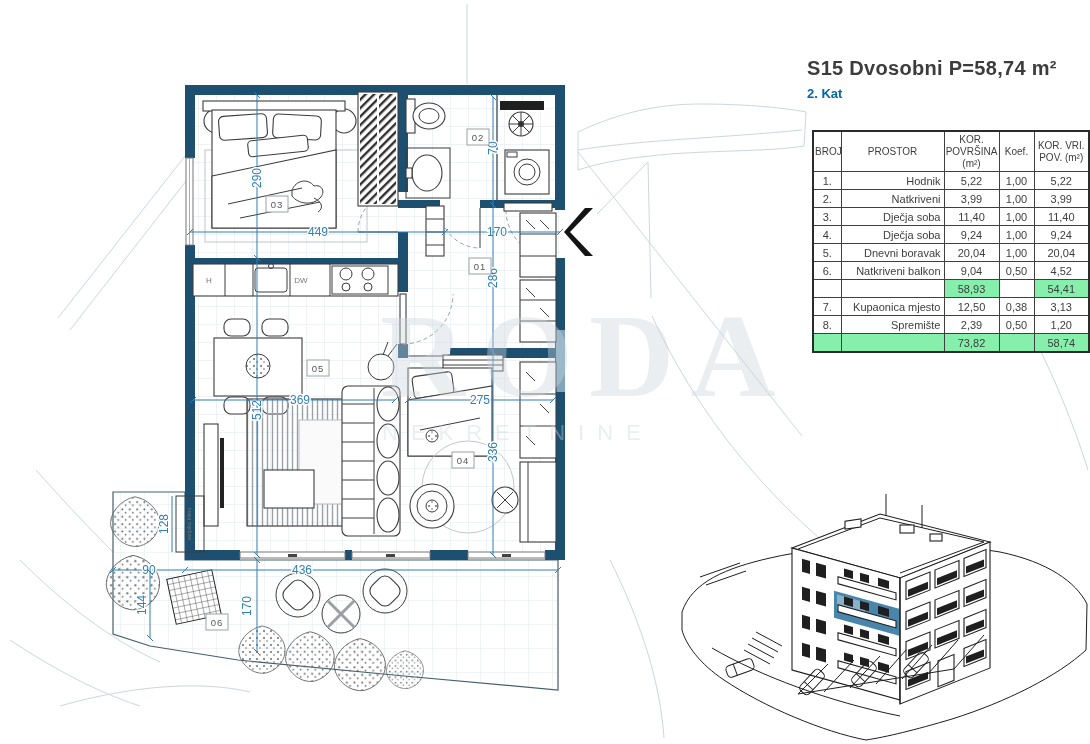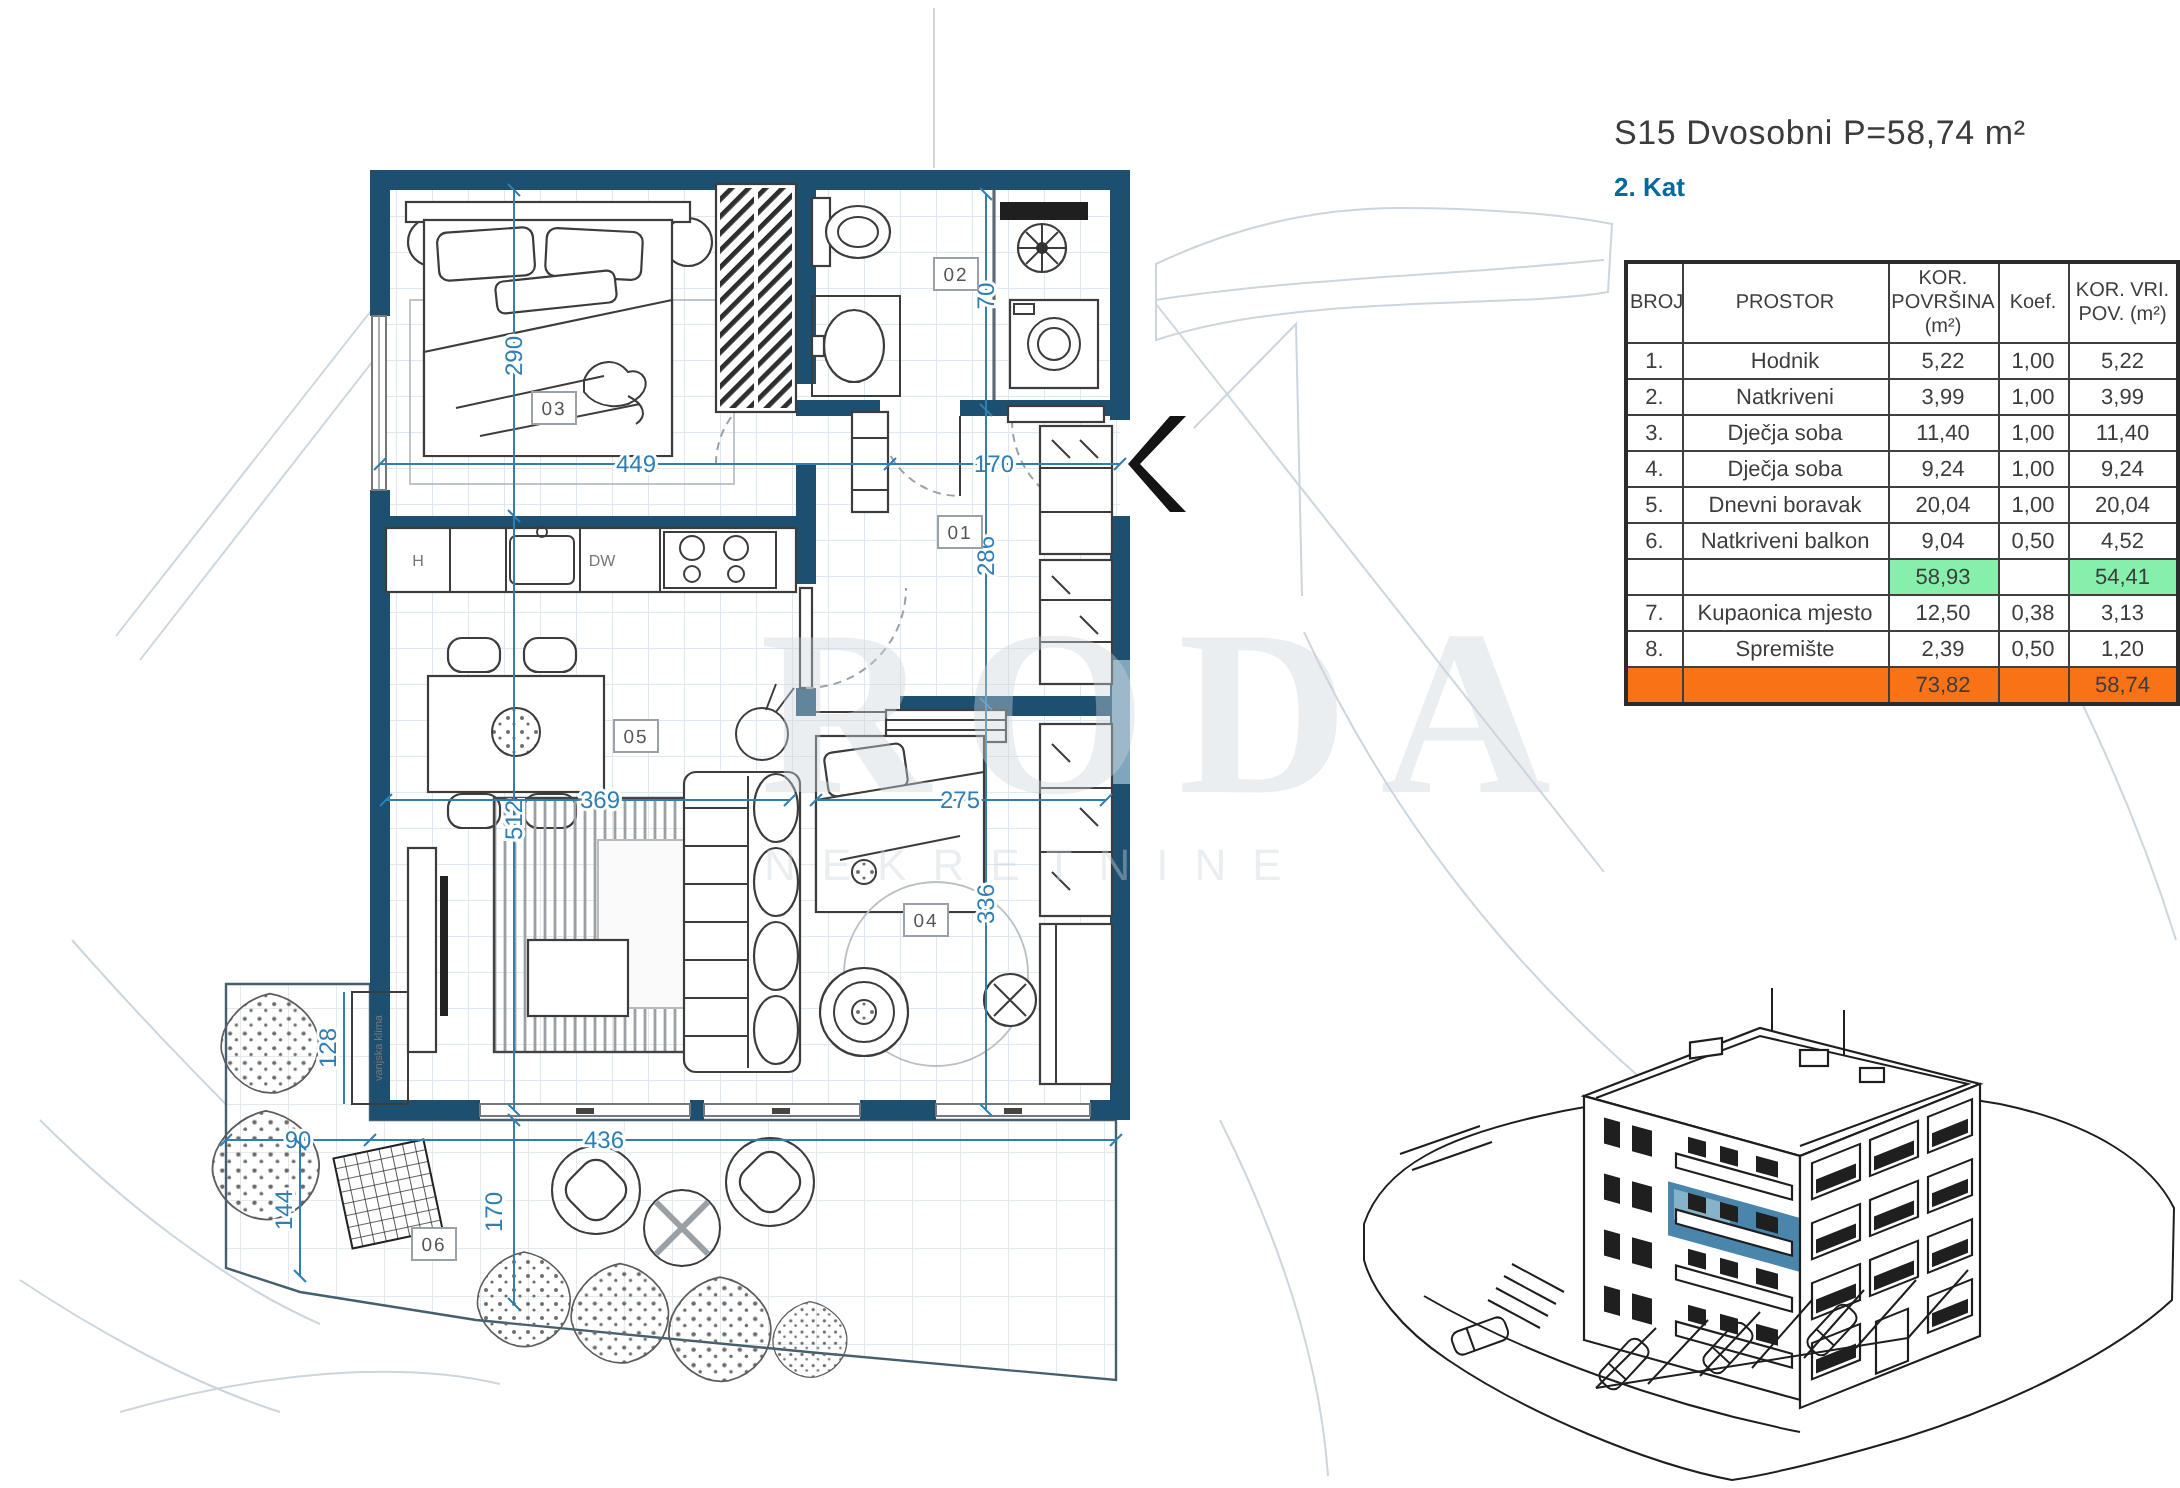--- a/index.html
+++ b/index.html
@@ -18,32 +18,32 @@
   .dimtxt{fill:#2f7fb3;font-size:12px;paint-order:stroke;stroke:#fff;stroke-width:3px}
   .roomlbl rect{fill:#fff;stroke:#9aa2a8;stroke-width:1}
   .roomlbl text{fill:#555;font-size:9.5px;letter-spacing:1px;text-anchor:middle}
   .tinytxt{fill:#777;font-size:8px;text-anchor:middle}
   .sketch{fill:none;stroke:#ccd6de;stroke-width:1}
   .outline{fill:none;stroke:#44606e;stroke-width:1.2}
   .bld{fill:#fff;stroke:#1e1e1e;stroke-width:1.1}
   .bldl{fill:none;stroke:#1e1e1e;stroke-width:1}
   .winframe{fill:#fff;stroke:#777;stroke-width:1}
   
-  .title1{position:absolute;left:807px;top:57px;font-size:17px;font-weight:normal;color:#3c3c3c;letter-spacing:.3px}
+  .title1{position:absolute;left:807px;top:57px;font-size:20px;font-weight:bold;color:#3c3c3c;letter-spacing:.3px}
   .title2{position:absolute;left:807px;top:86px;font-size:13px;font-weight:bold;color:#0369a1}
   
   #areaTable{position:absolute;left:812px;top:130px;width:276px;border-collapse:collapse;
              font-size:11px;color:#3d3d3d;background:#fff;table-layout:fixed;
              border:2px solid #2b2b2b}
   #areaTable th,#areaTable td{border:1px solid #3f3f3f;padding:0 3px;height:17px;overflow:hidden}
   #areaTable th{font-weight:normal;font-size:10px;text-align:center;line-height:1.18;padding:2px 1px;height:auto}
   #areaTable td{text-align:center}
-  #areaTable td.left{text-align:center}
+  #areaTable td.left{text-align:right}
   #areaTable tr.hl td.hlc{background:#86efac}
-  #areaTable tr.hlfull td{background:#f97316}
+  #areaTable tr.hlfull td{background:#86efac}
 </style>
 </head>
 <body>
 
 <svg width="1090" height="744" viewBox="0 0 1090 744">
   <defs>
     <pattern id="tiles" width="18" height="18" patternUnits="userSpaceOnUse">
       <path d="M18 0H0V18" fill="none" stroke="#dfe8ee" stroke-width="1"></path>
     </pattern>
     <pattern id="tiles2" width="24" height="24" patternUnits="userSpaceOnUse">

